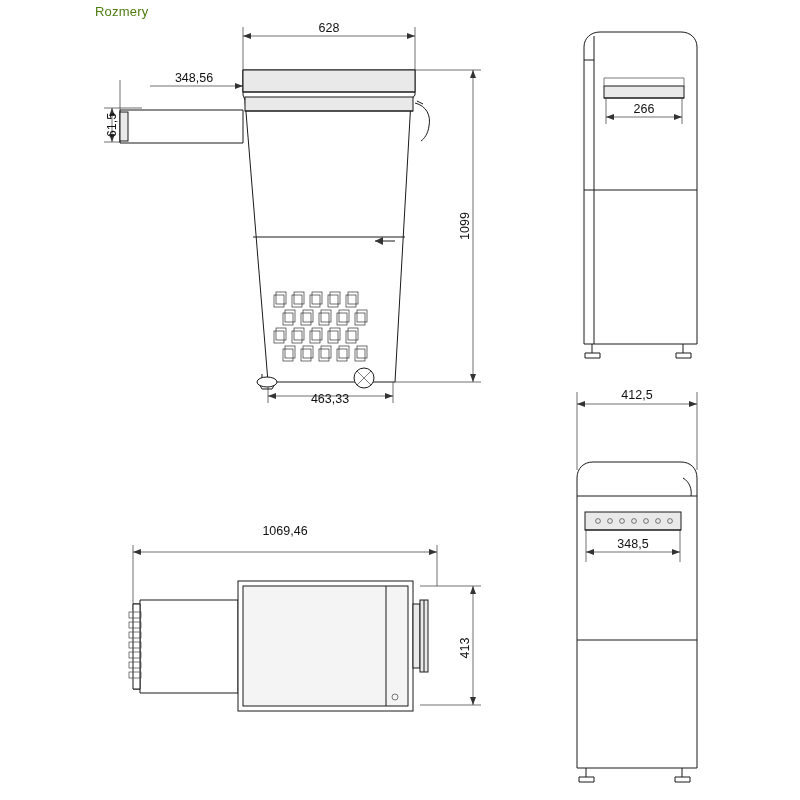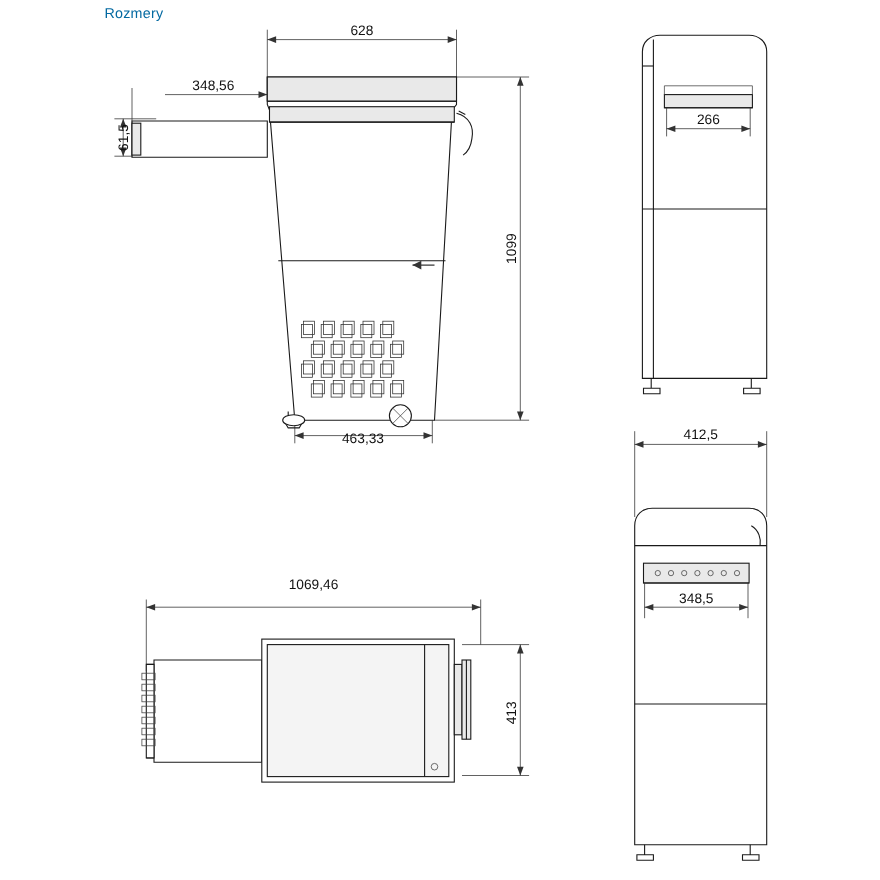--- a/index.html
+++ b/index.html
@@ -16,21 +16,21 @@
     width: 800px;
     height: 800px;
     background: #ffffff;
     overflow: hidden;
   }
   #title {
     position: absolute;
     left: 95px;
     top: 4px;
     font-size: 13px;
-    color: #0369a1;
+    color: #4d7c0f;
     letter-spacing: 0.2px;
   }
   .svgwrap {
     position: absolute;
     left: 0;
     top: 0;
     width: 800px;
     height: 709px;
   }
   svg {

